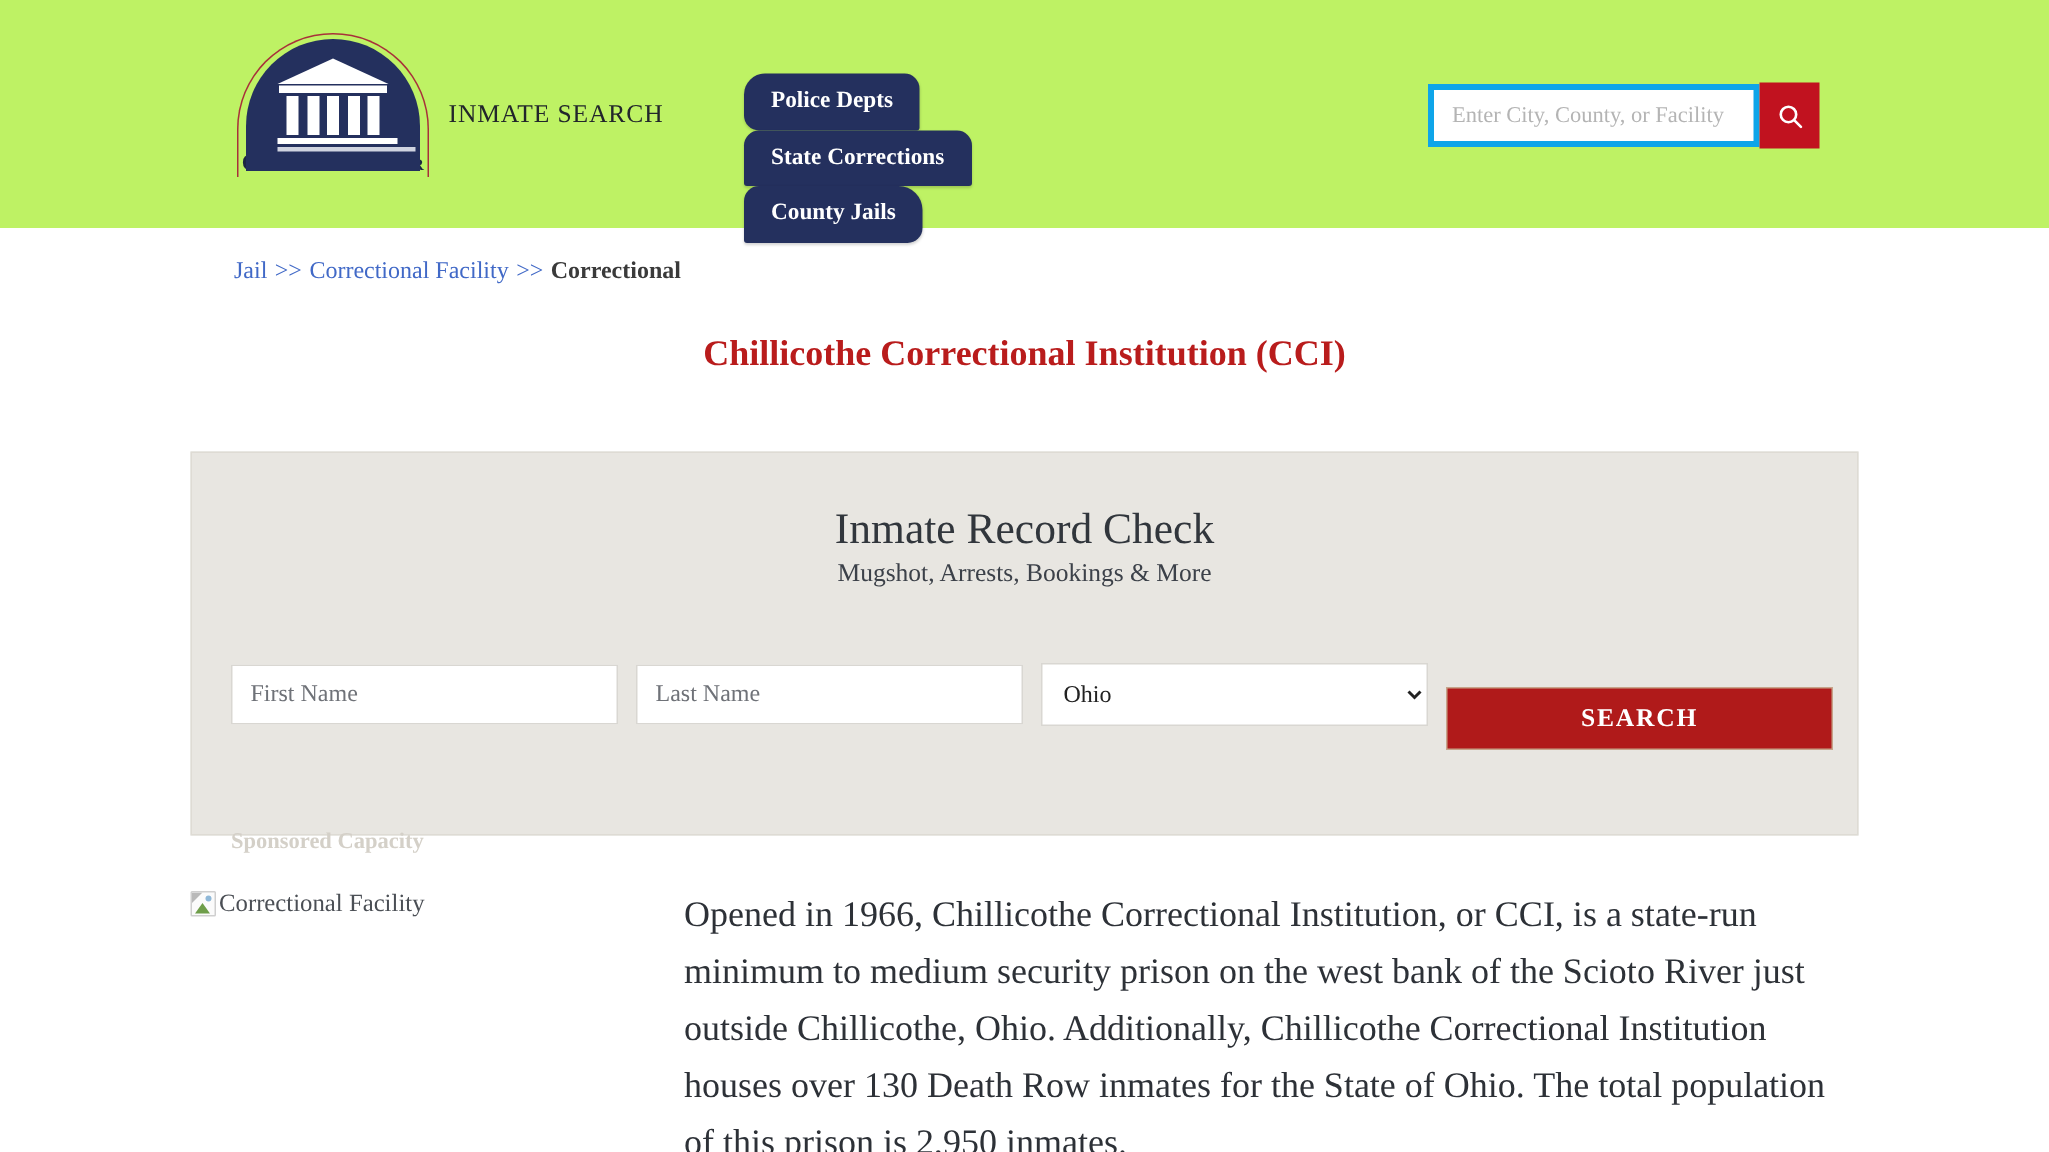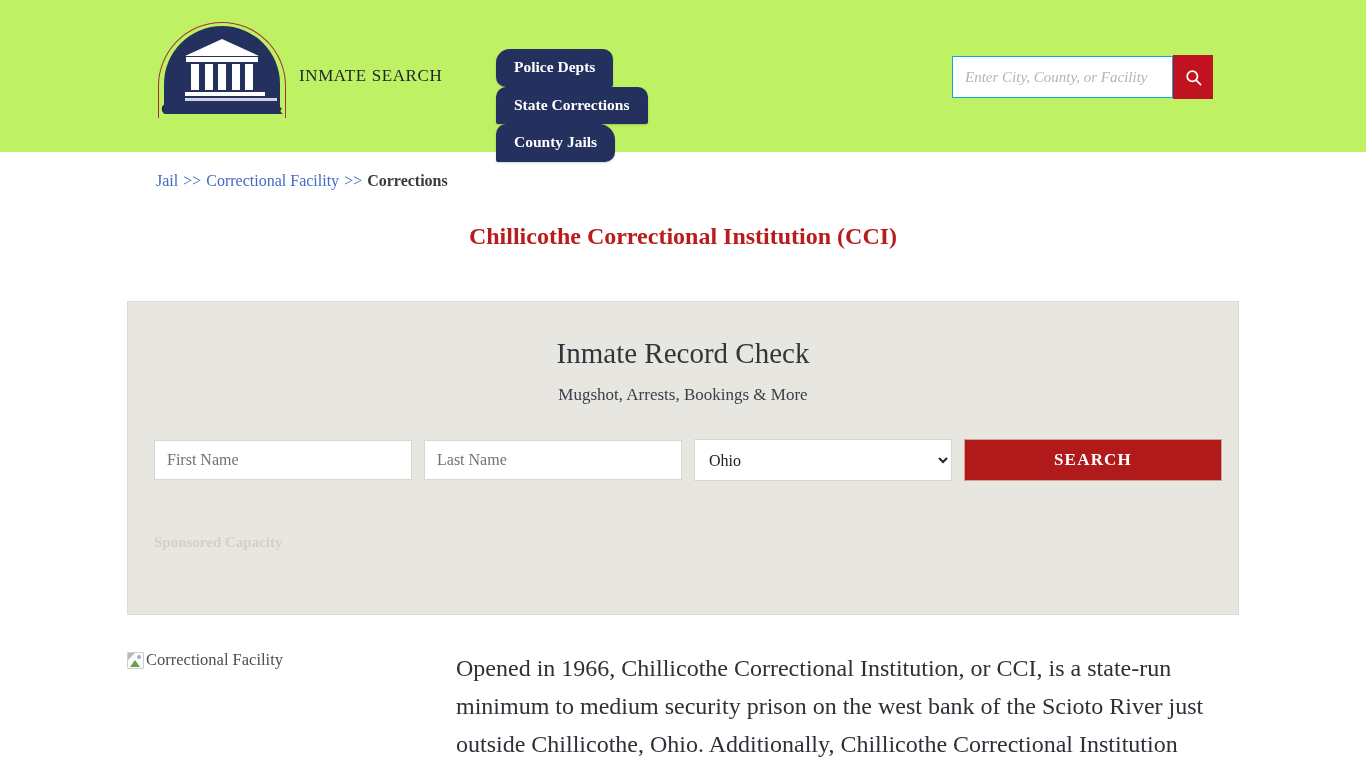--- a/index.html
+++ b/index.html
@@ -144,28 +144,27 @@
     position: absolute;
     right: 30px;
     top: 56px;
     display: flex;
     align-items: stretch;
     height: 42px;
   }
   .hsearch input {
     width: 221px;
     height: 42px;
-    border: 1px solid #0ea5e9;
+    border: 4px solid #0ea5e9;
     background: #ffffff;
     padding: 0 12px;
     font-family: "Liberation Serif", serif;
     font-size: 15px;
     color: #333;
     outline: none;
-    font-style: italic;
   }
   .hsearch input::placeholder { color: #b4b4b4; }
   .hsearch-btn {
     width: 40px;
     height: 44px;
     margin-top: -1px;
     background: #c1121f;
     border: none;
     display: flex;
     align-items: center;
@@ -201,37 +200,37 @@
     color: #b91c1c;
     margin: 33px 0 0 0;
     padding: 0;
   }
 
   
   .panel {
     margin: 51px 4px 0 4px;
     background: #e8e6e1;
     border: 1px solid #dedbd4;
-    height: 314px;
+    height: 256px;
     position: relative;
   }
   .panel-title {
     text-align: center;
     font-family: "Liberation Serif", serif;
     font-size: 29px;
     color: #31363c;
     padding-top: 35px;
     line-height: 1.15;
   }
   .panel-sub {
     text-align: center;
     font-family: "Liberation Serif", serif;
     font-size: 17px;
     color: #3c4149;
-    margin-top: 15px;
+    margin-top: 2px;
   }
   .form-row {
     display: flex;
     align-items: center;
     margin: 34px 26px 0 26px;
     gap: 12px;
   }
   .fld {
     flex: 0 0 258px;
     height: 40px;
@@ -259,20 +258,21 @@
     flex: 0 0 258px;
     height: 42px;
     background: #b01a1a;
     border: 1px solid #c7a48a;
     color: #ffffff;
     font-family: "Liberation Serif", serif;
     font-size: 17px;
     font-weight: 700;
     letter-spacing: 1.2px;
     cursor: pointer;
+    margin-top: 32px;
   }
   .sponsored {
     margin: 53px 0 0 26px;
     font-family: "Liberation Serif", serif;
     font-size: 15px;
     color: #d4d0c8;
     font-weight: 700;
   }
 
   
@@ -384,21 +384,21 @@
         </svg>
       </button>
     </div>
 
   </div>
 </div>
 
 <div class="content">
 
   <div class="breadcrumb">
-    <a href="#">Jail</a><span class="sep">&gt;&gt;</span><a href="#">Correctional Facility</a><span class="sep">&gt;&gt;</span><span class="current">Corrections</span>
+    <a href="#">Jail</a><span class="sep">&gt;&gt;</span><a href="#">Correctional Facility</a><span class="sep">&gt;&gt;</span><span class="current">Correctional</span>
   </div>
 
   <h1 class="page-title">Chillicothe Correctional Institution (CCI)</h1>
 
   <div class="panel">
     <div class="panel-title">Inmate Record Check</div>
     <div class="panel-sub">Mugshot, Arrests, Bookings &amp; More</div>
 
     <div class="form-row">
       <input class="fld" type="text" placeholder="First Name" style="">

